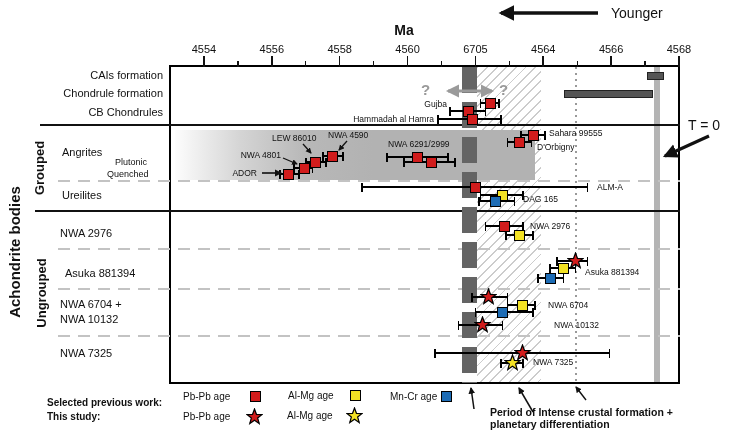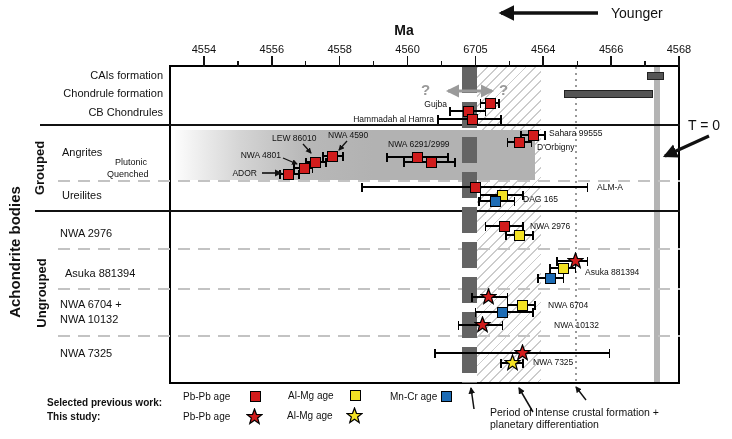--- a/index.html
+++ b/index.html
@@ -83,21 +83,21 @@
   <div class="legend-text legend-bold" style="left:47px;top:411px;">This study:</div>
   <div class="legend-text" style="left:183px;top:411px;">Pb-Pb age</div>
   <span class="legend-mk" style="left:246px;top:408px;"><svg width="17" height="17" viewBox="0 0 17 17">
         <path d="M8.5 1 L10.44 6.33 L16.11 6.53 L11.64 10.02 L13.2 15.47 L8.5 12.3 L3.8 15.47 L5.36 10.02 L0.89 6.53 L6.56 6.33 Z" fill="#d11c1c" stroke="#000" stroke-width="1.2"></path>
       </svg></span>
   <div class="legend-text" style="left:287px;top:410px;">Al-Mg age</div>
   <span class="legend-mk" style="left:346px;top:407px;"><svg width="17" height="17" viewBox="0 0 17 17">
         <path d="M8.5 1 L10.44 6.33 L16.11 6.53 L11.64 10.02 L13.2 15.47 L8.5 12.3 L3.8 15.47 L5.36 10.02 L0.89 6.53 L6.56 6.33 Z" fill="#f3e224" stroke="#000" stroke-width="1.2"></path>
       </svg></span>
 
-  <div class="bnote" style="left:490px;top:406px;width:196px;">Period of Intense crustal formation + planetary differentiation</div>
+  <div class="bnote" style="left:490px;top:406px;width:196px;font-weight:bold;">Period of Intense crustal formation + planetary differentiation</div>
 
   <svg width="732" height="439" style="position:absolute;left:0;top:0;z-index:7;pointer-events:none;">
     <defs>
       <marker id="mB" markerWidth="5" markerHeight="5" refX="3.8" refY="2.25" orient="auto" markerUnits="strokeWidth">
         <path d="M0 0 L4.5 2.25 L0 4.5 Z" fill="#111"></path>
       </marker>
       <marker id="mG" markerWidth="5" markerHeight="5" refX="3.8" refY="2.25" orient="auto" markerUnits="strokeWidth">
         <path d="M0 0 L4.5 2.25 L0 4.5 Z" fill="#9a9a9a"></path>
       </marker>
     </defs>

